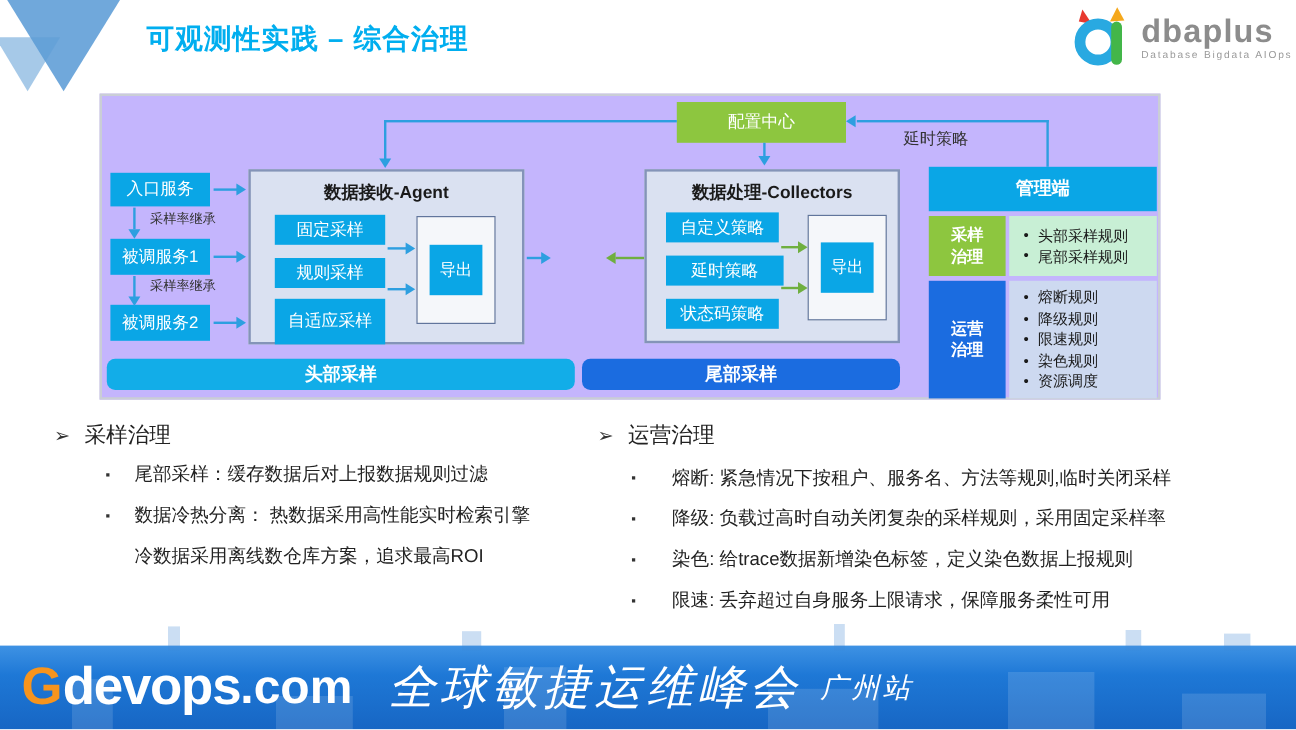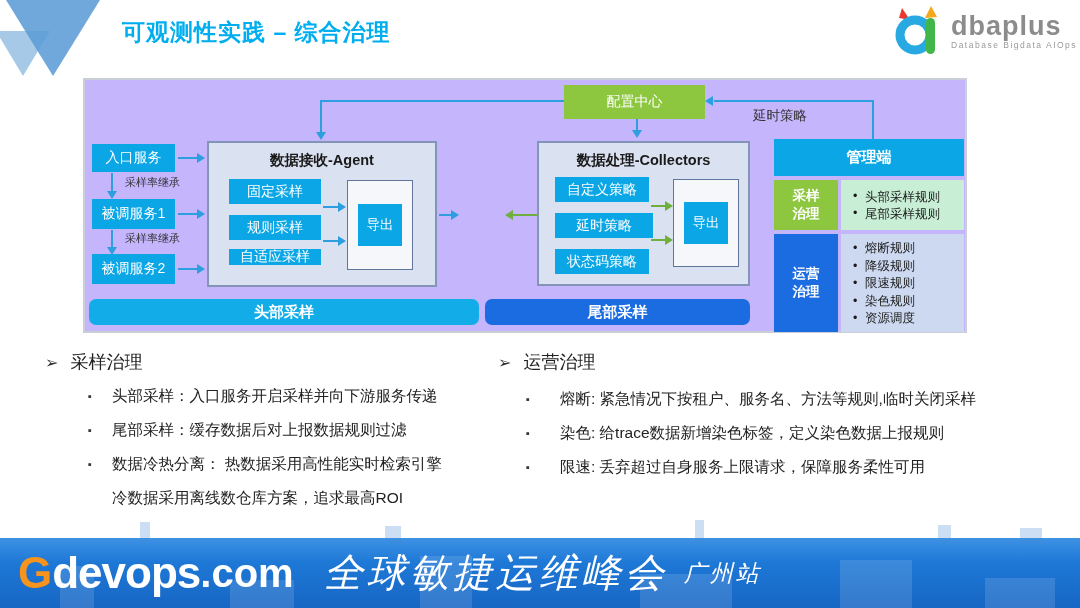--- a/index.html
+++ b/index.html
@@ -143,21 +143,21 @@
     <div class="hline" style="left:93px;top:133px;width:20px;"></div>
     <div class="ah-r" style="left:112px;top:129px;"></div>
     <div class="hline" style="left:93px;top:188px;width:20px;"></div>
     <div class="ah-r" style="left:112px;top:184px;"></div>
 
     <div class="abs panel" style="left:122px;top:61px;width:230px;height:146px;">
       <div class="panel-title">数据接收-Agent</div>
     </div>
     <div class="abs cyan" style="left:144px;top:99px;width:92px;height:25px;">固定采样</div>
     <div class="abs cyan" style="left:144px;top:135px;width:92px;height:25px;">规则采样</div>
-    <div class="abs cyan" style="left:144px;top:169px;width:92px;height:16px;">自适应采样</div>
+    <div class="abs cyan" style="left:144px;top:169px;width:92px;height:38px;">自适应采样</div>
     <div class="abs export-panel" style="left:262px;top:100px;width:66px;height:90px;">
       <div class="export-btn">导出</div>
     </div>
     <div class="hline" style="left:238px;top:126px;width:16px;"></div>
     <div class="ah-r" style="left:253px;top:122px;"></div>
     <div class="hline" style="left:238px;top:160px;width:16px;"></div>
     <div class="ah-r" style="left:253px;top:156px;"></div>
 
     <div class="hline" style="left:354px;top:134px;width:13px;"></div>
     <div class="ah-r" style="left:366px;top:130px;"></div>
@@ -205,35 +205,35 @@
       </ul>
     </div>
 
     <div class="abs cyan bar" style="left:4px;top:219px;width:390px;height:26px;background:#12ADE8;">头部采样</div>
     <div class="abs royal bar" style="left:400px;top:219px;width:265px;height:26px;font-size:15px;">尾部采样</div>
   </div>
 
   <div class="note-head" style="left:45px;top:350px;">采样治理</div>
   <ul class="note-list" style="left:86px;top:379px;">
     <li>
-        <span>头部采样：入口服务开启采样并向下游服务传递</span>
-      </li>
-    <li>
         <span>尾部采样：缓存数据后对上报数据规则过滤</span>
       </li>
     <li>
       <span>数据冷热分离： 热数据采用高性能实时检索引擎</span>
       <span>冷数据采用离线数仓库方案，追求最高ROI</span>
     </li>
   </ul>
 
   <div class="note-head" style="left:498px;top:350px;">运营治理</div>
   <ul class="note-list" style="left:524px;top:382px;">
     <li style="padding-left:36px;">
         <span>熔断: 紧急情况下按租户、服务名、方法等规则,临时关闭采样</span>
+      </li>
+    <li style="padding-left:36px;">
+        <span>降级: 负载过高时自动关闭复杂的采样规则，采用固定采样率</span>
       </li>
     <li style="padding-left:36px;">
         <span>染色: 给trace数据新增染色标签，定义染色数据上报规则</span>
       </li>
     <li style="padding-left:36px;">
         <span>限速: 丢弃超过自身服务上限请求，保障服务柔性可用</span>
       </li>
   </ul>
 
   <div class="footer">

